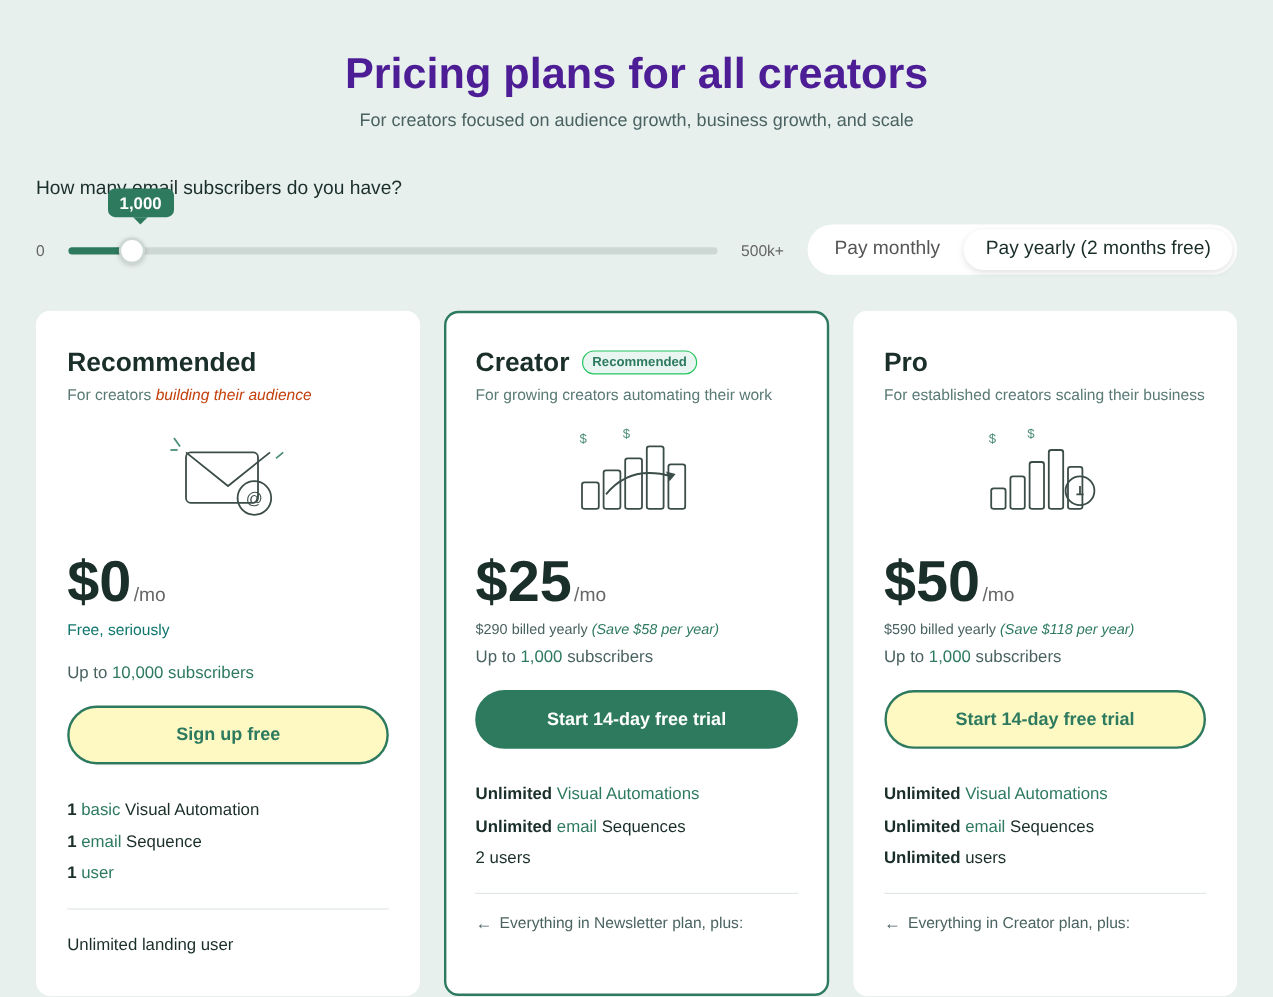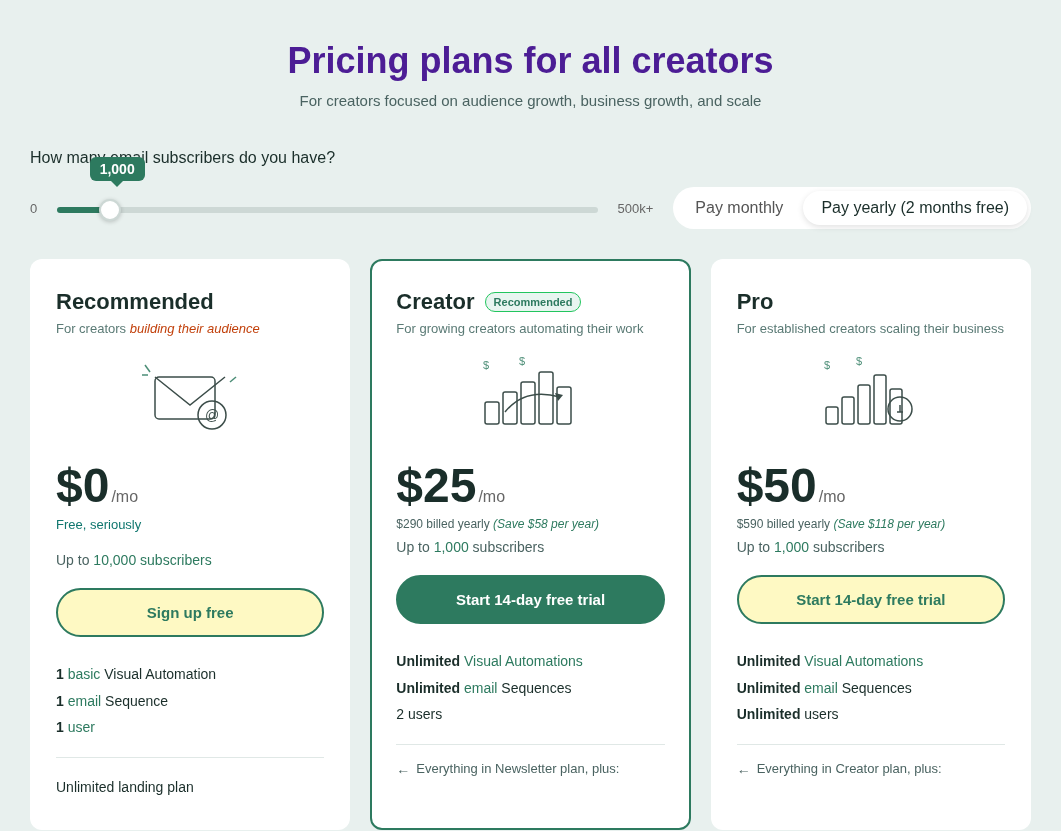--- a/index.html
+++ b/index.html
@@ -359,21 +359,21 @@
 
       <ul class="features-list">
         <li><strong>1</strong> <span class="link">basic</span> Visual Automation</li>
         <li><strong>1</strong> <span class="link">email</span> Sequence</li>
         <li><strong>1</strong> <span class="link">user</span></li>
       </ul>
 
       <hr class="card-divider">
 
       <div class="features-list">
-        <span class="link">Unlimited landing plan</span>
+        <span class="link">Unlimited landing user</span>
       </div>
     </div>
 
     <div class="card featured">
       <div class="card-header">
         <span class="card-title">Creator</span>
         <span class="recommended-badge">Recommended</span>
       </div>
       <div class="card-subtitle">
         For growing creators automating their work

